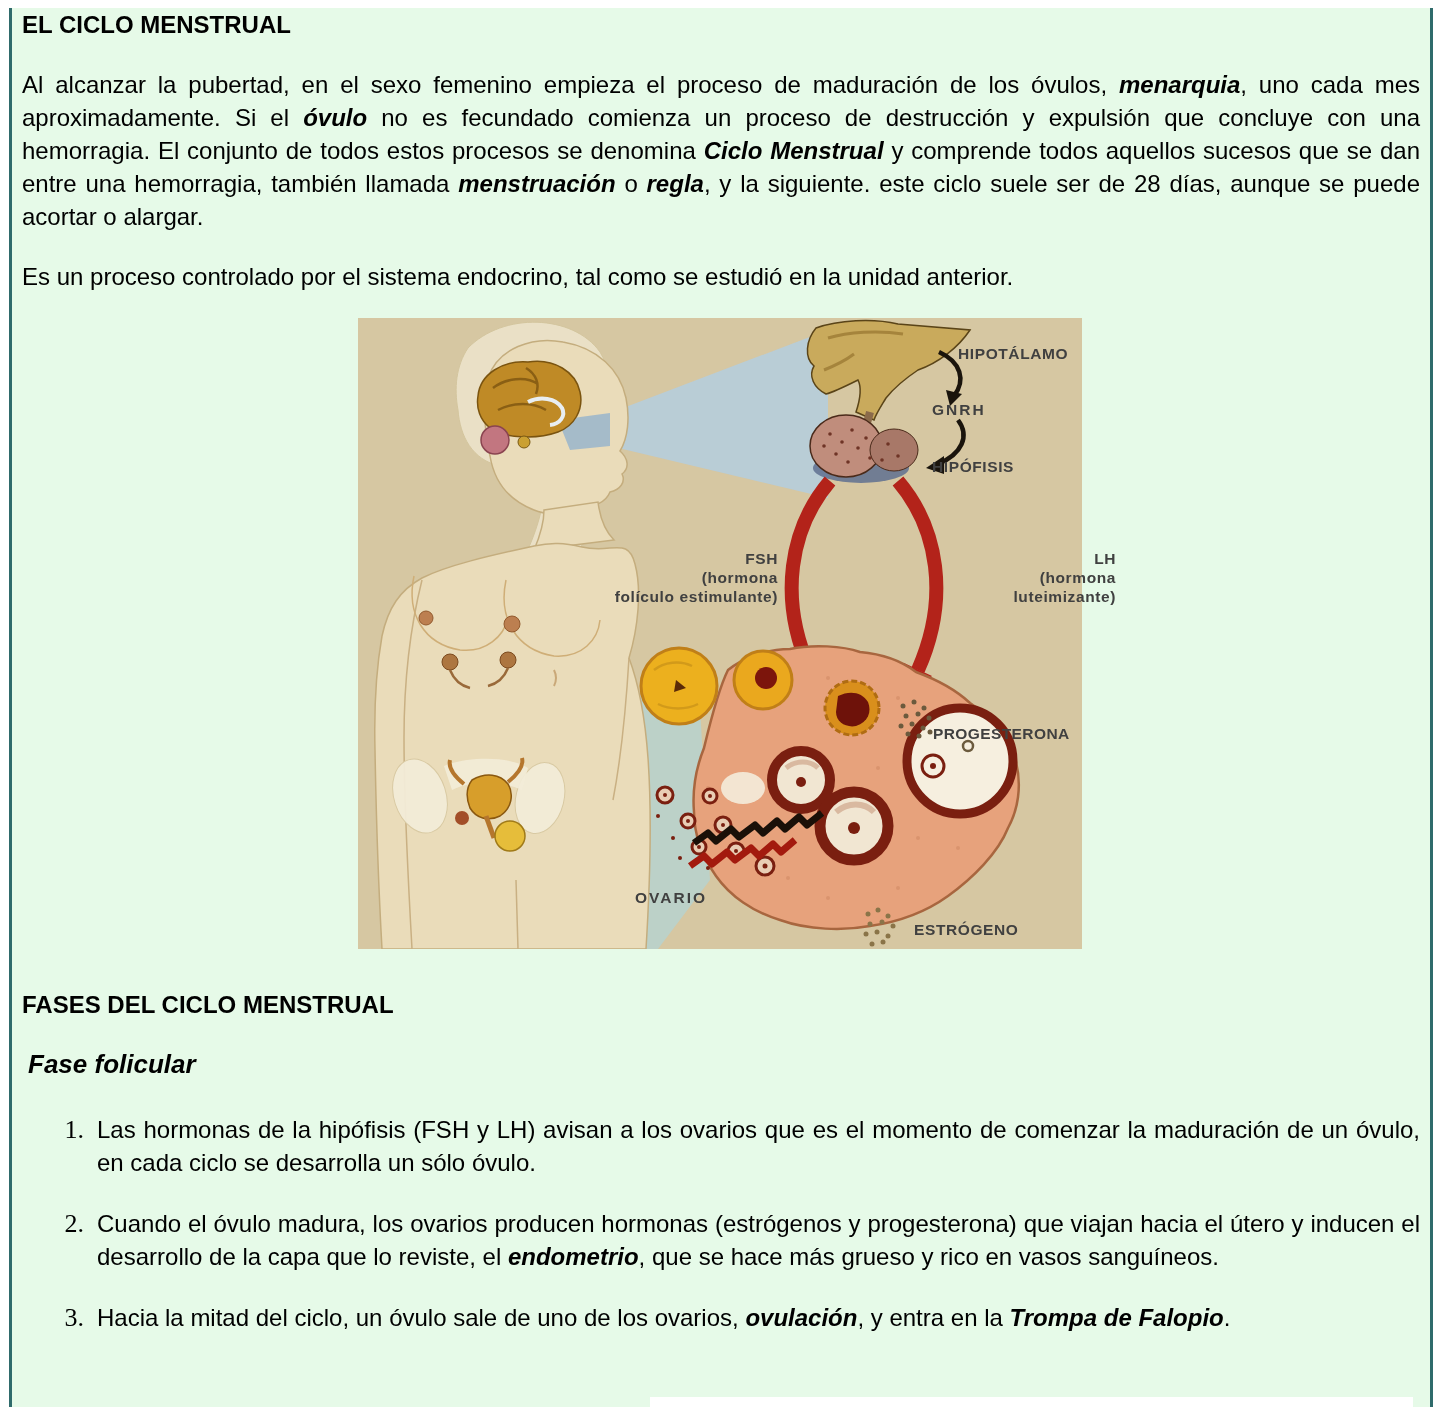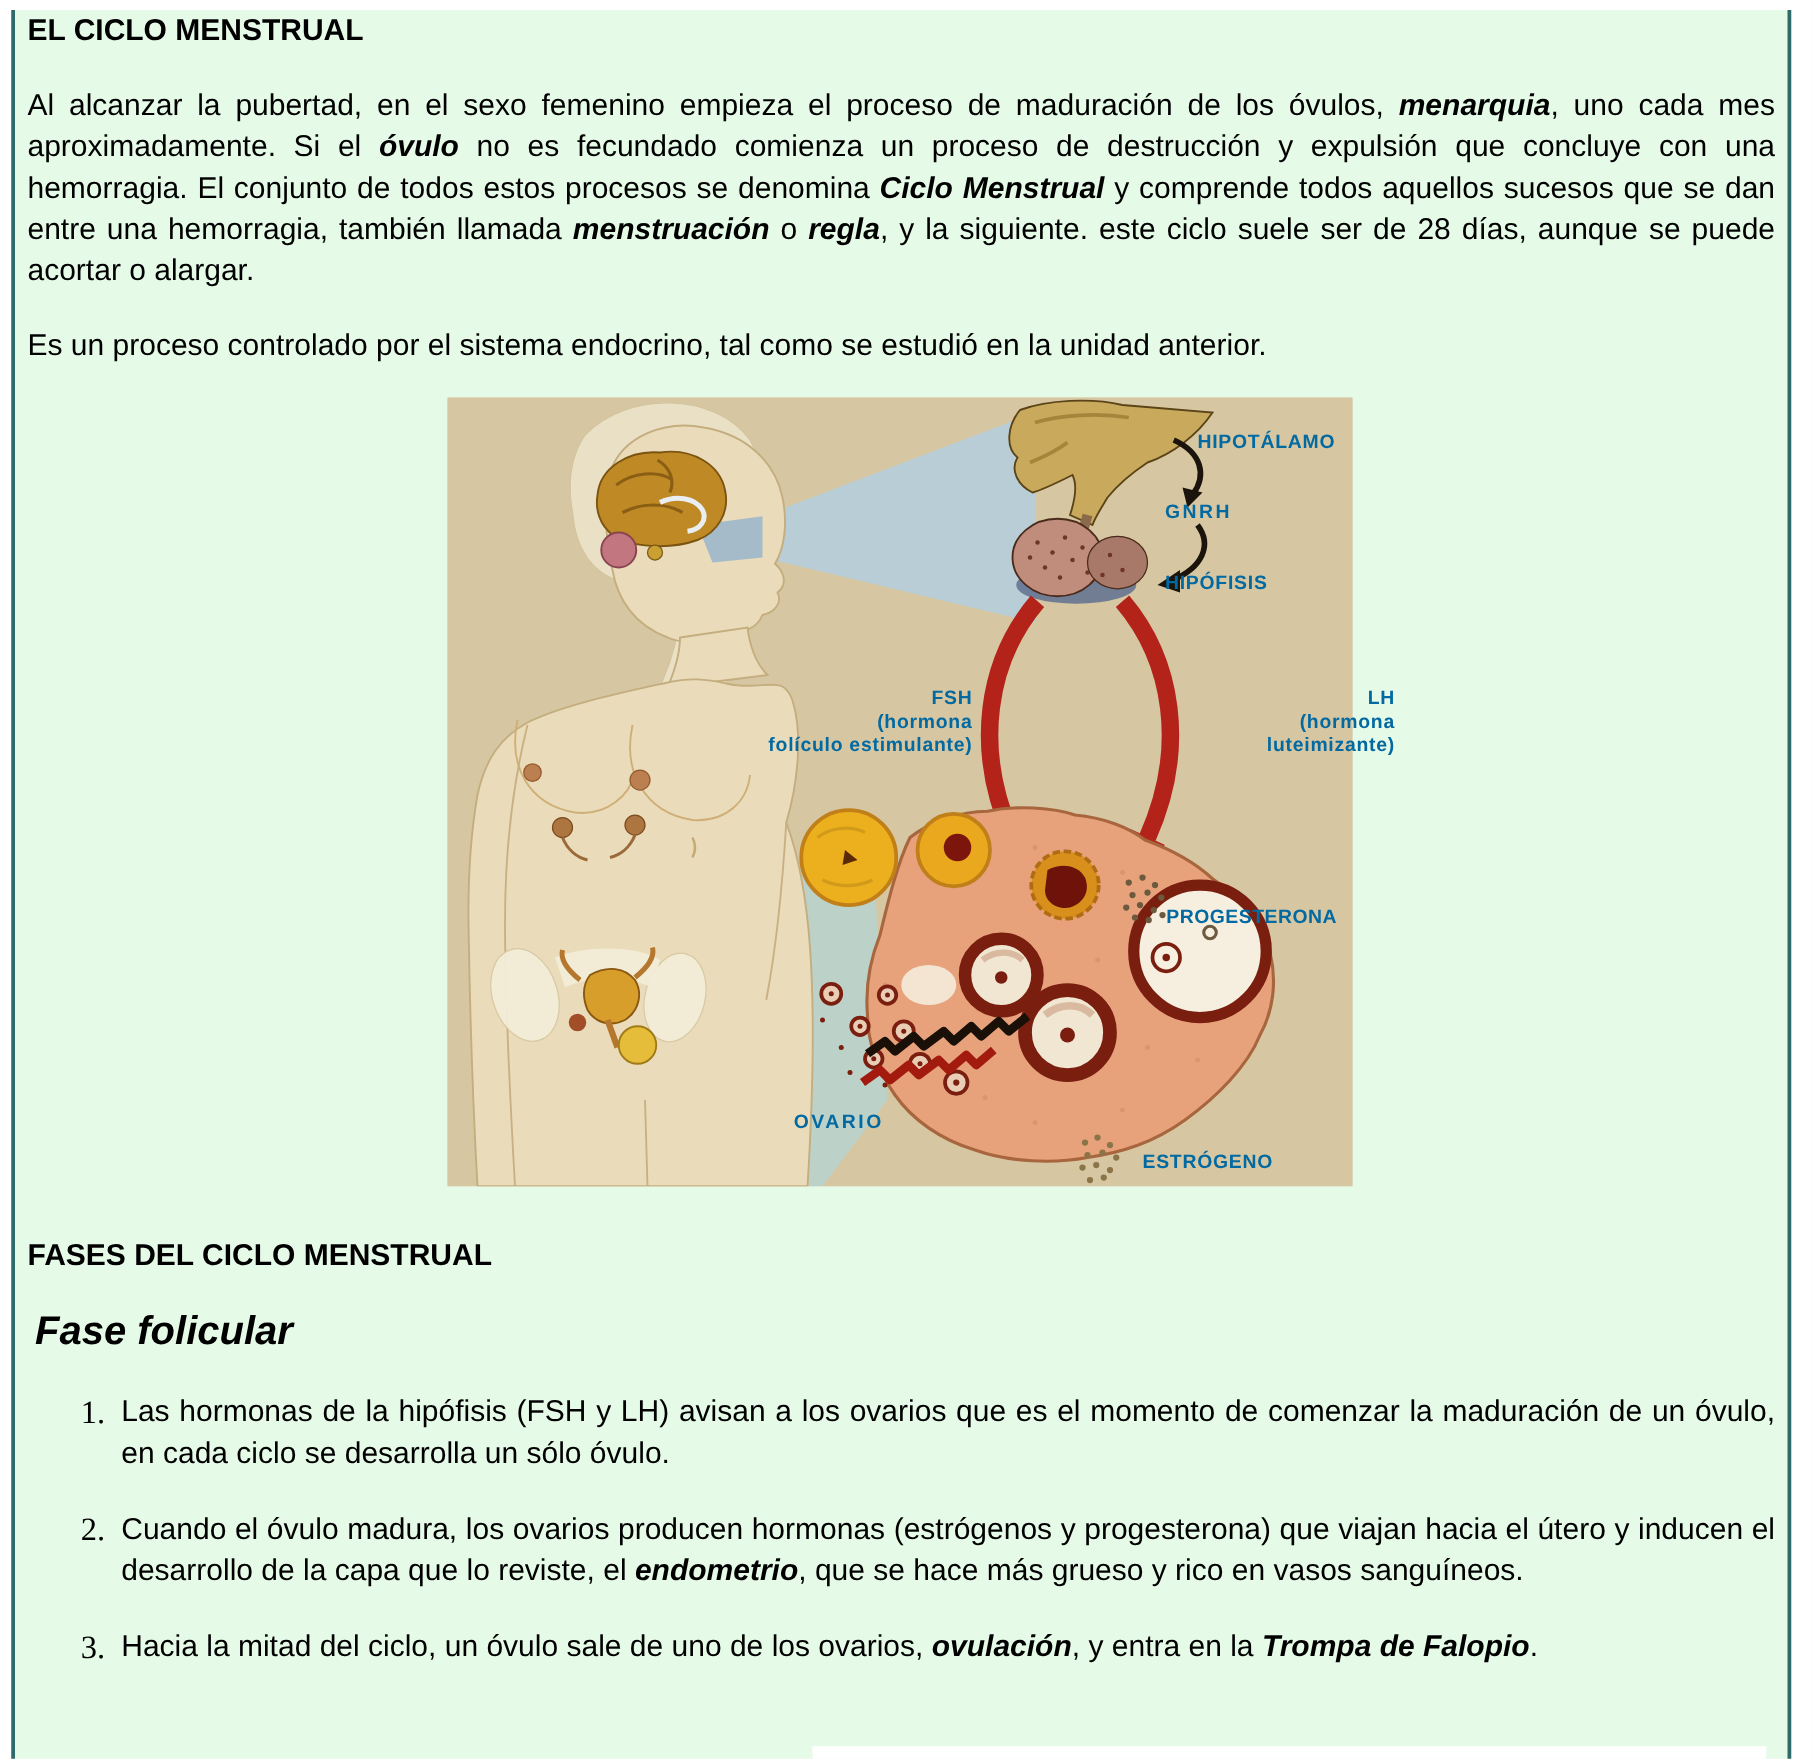--- a/index.html
+++ b/index.html
@@ -12,37 +12,37 @@
     background:#e6fae8;
     border-left:3px solid #2f6b6b;
     border-right:3px solid #2f6b6b;
   }
   .content{padding:0 10px;}
   .doc-title{font-size:24px;font-weight:bold;line-height:33px;margin:8px 0 0 0;}
   p.bodytext{font-size:24px;line-height:33px;text-align:justify;margin:27px 0 0 0;}
   p.bodytext.second{}
   .bi{font-weight:bold;font-style:italic;}
   .section-heading{font-size:24px;font-weight:bold;line-height:33px;margin:39px 0 0 0;}
-  .phase-heading{font-size:32px;font-weight:bold;font-style:italic;line-height:33px;margin:27px 0 0 6px;}
+  .phase-heading{font-size:26px;font-weight:bold;font-style:italic;line-height:33px;margin:27px 0 0 6px;}
   .olist{margin:32px 0 0 0;}
   .li{display:flex;}
   .li + .li{margin-top:28px;}
   .num{
     font-family:"Liberation Serif","DejaVu Serif",serif;
     font-size:26px;line-height:33px;
     width:75px;min-width:75px;box-sizing:border-box;
     text-align:right;padding-right:13px;
   }
   .litext{flex:1;font-size:24px;line-height:33px;text-align:justify;}
 
   
   .figure{position:relative;width:724px;height:631px;margin:25px 0 0 336px;background:#d6c7a2;}
   .figure svg{position:absolute;left:0;top:0;}
   .flabel{
-    position:absolute;font-weight:bold;color:#0369a1;
+    position:absolute;font-weight:bold;color:#404040;
     font-size:15.5px;line-height:19px;letter-spacing:.6px;white-space:nowrap;
   }
   .flabel.center{text-align:right;white-space:normal;}
   .lbl-hipotalamo{left:600px;top:26px;}
   .lbl-gnrh{left:574px;top:82px;letter-spacing:2px;}
   .lbl-hipofisis{left:574px;top:139px;}
   .lbl-fsh{left:196px;top:231px;width:224px;}
   .lbl-lh{left:534px;top:231px;width:224px;}
   .lbl-progesterona{left:575px;top:406px;letter-spacing:.4px;}
   .lbl-ovario{left:277px;top:570px;letter-spacing:2px;}

